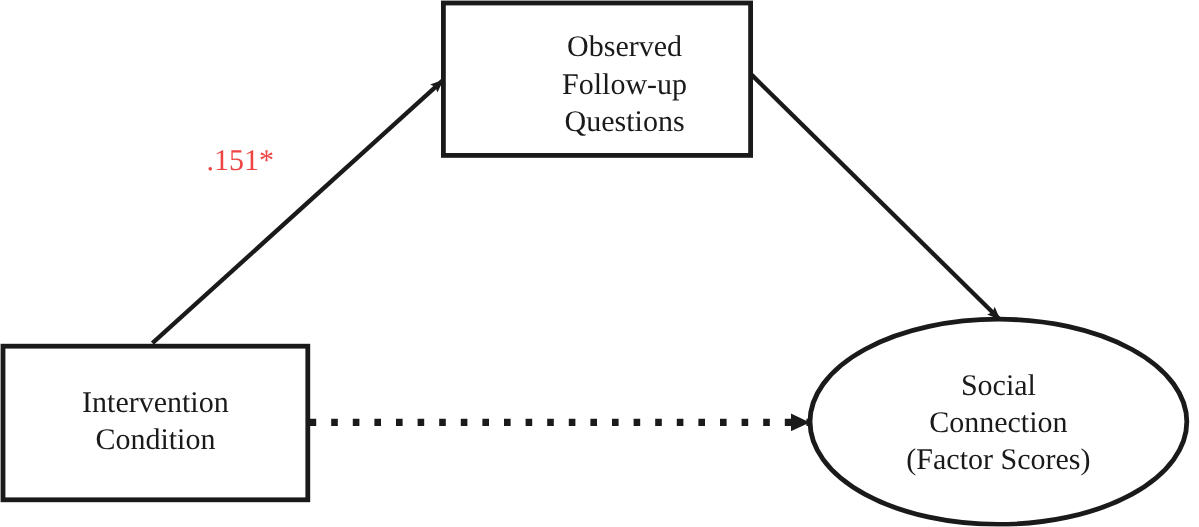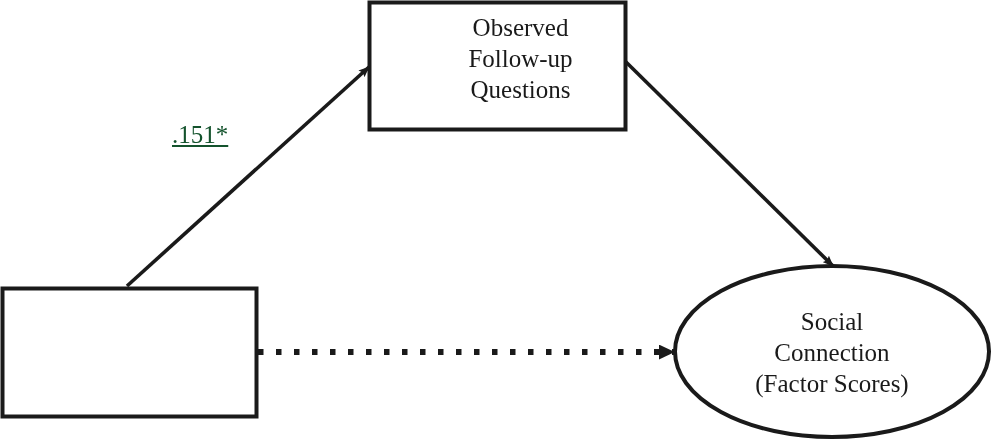--- a/index.html
+++ b/index.html
@@ -26,40 +26,39 @@
     position: absolute;
     text-align: center;
     color: #1a1a1a;
     font-size: 25px;
     line-height: 31px;
     white-space: pre;
     pointer-events: none;
   }
   #observed-box-label {
     left: 369px;
-    top: 12px;
+    top: 24px;
     width: 303px;
   }
   #intervention-box-label {
     left: 2px;
     top: 320px;
     width: 255px;
   }
   #social-ellipse-label {
     left: 674px;
     top: 306px;
     width: 316px;
   }
   .path-coefficient {
     position: absolute;
-    color: #14532d;
+    color: #ef4444;
     font-size: 25px;
     line-height: 28px;
     white-space: pre;
-    text-decoration: underline;
   }
   #coef-a-label { left: 172px; top: 121px; }
   #coef-b-label { left: 733px; top: 114px; }
   #coef-c-label { left: 408px; top: 296px; }
 </style>
 </head>
 <body>
 
 <div id="diagram-root">
 
@@ -85,20 +84,22 @@
     <line x1="626" y1="62" x2="833" y2="266" stroke="#1a1a1a" stroke-width="3.6" marker-end="url(#arrowhead-solid)"></line>
 
     <line x1="258" y1="352" x2="674" y2="352" stroke="#1a1a1a" stroke-width="6" stroke-linecap="butt" stroke-dasharray="5.5 12.5" marker-end="url(#arrowhead-dotted)"></line>
 
   </svg>
 
   <div class="node-label" id="observed-box-label">Observed
 Follow-up
 Questions</div>
 
+  <div class="node-label" id="intervention-box-label">Intervention
+Condition</div>
 
   <div class="node-label" id="social-ellipse-label">Social
 Connection
 (Factor Scores)</div>
 
   <div class="path-coefficient" id="coef-a-label">.151*</div>
 
 
 
 </div>

